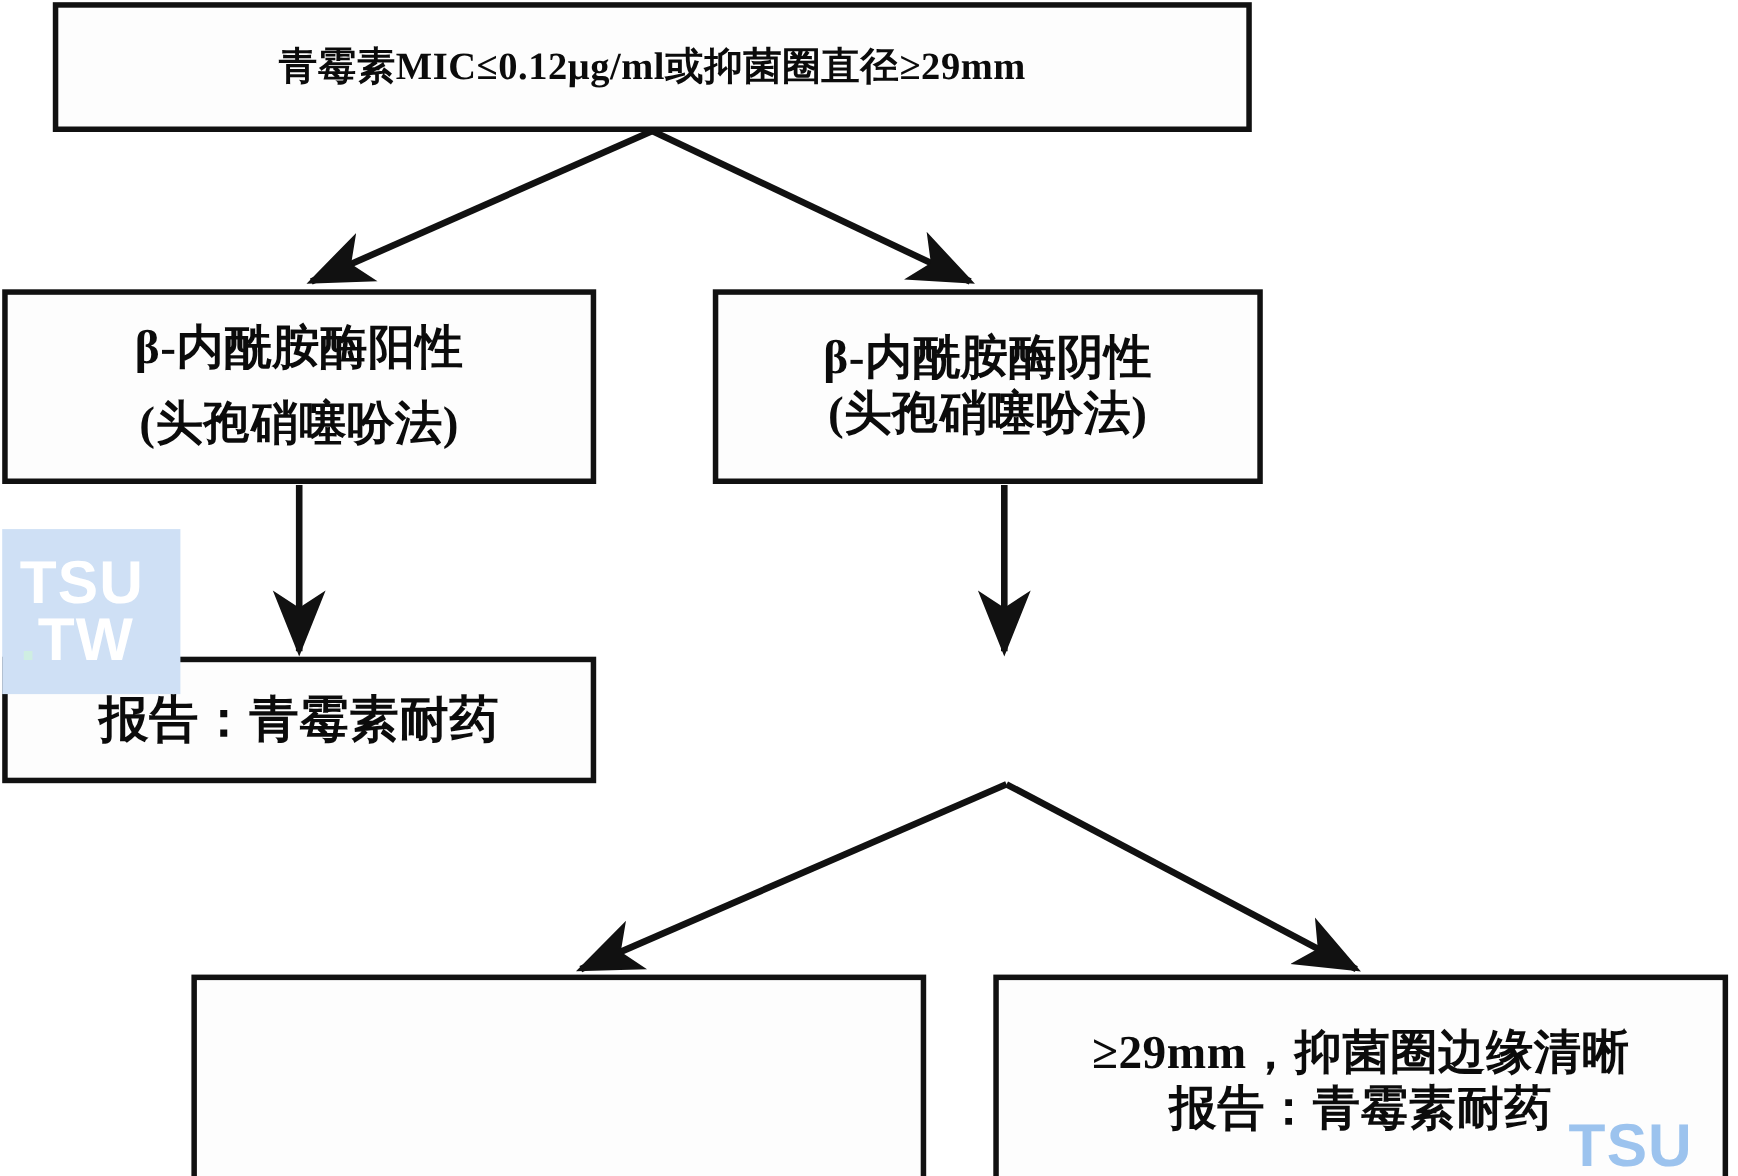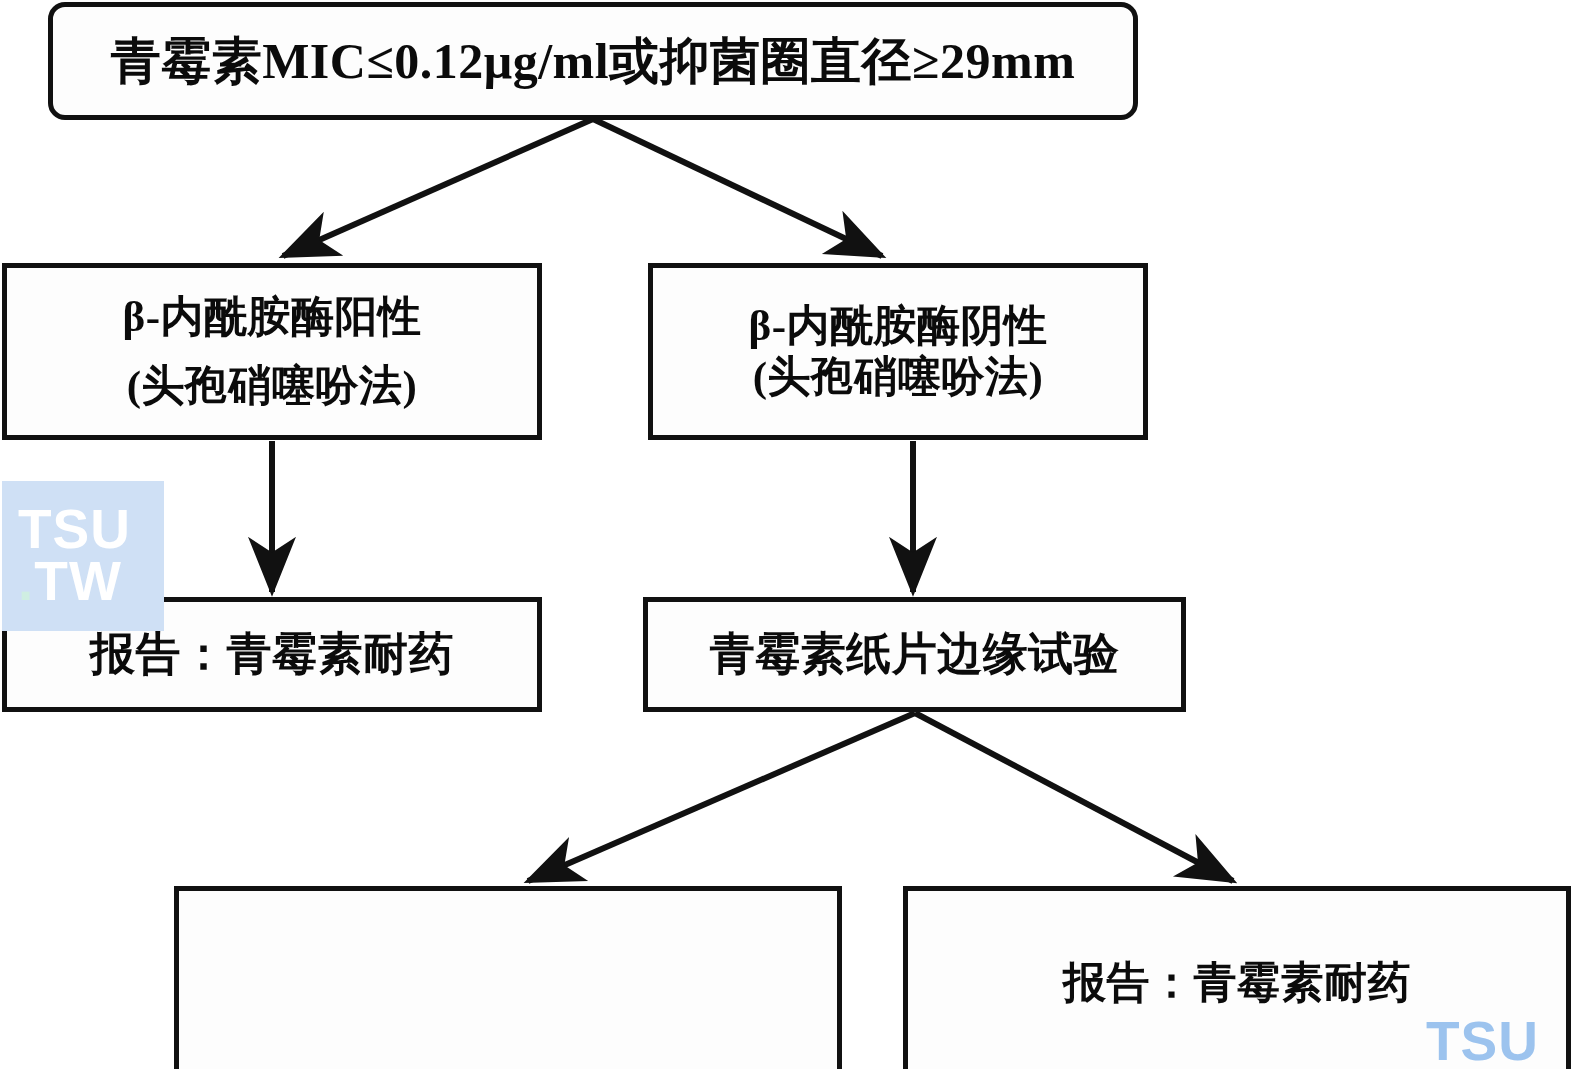--- a/index.html
+++ b/index.html
@@ -26,21 +26,21 @@
     justify-content: center;
     text-align: center;
     color: #0b0b0b;
     font-weight: 700;
     letter-spacing: 0.5px;
     line-height: 1.18;
   }
   .node .line { display: block; white-space: nowrap; }
 
   
-  #node-top      { left: 48px;  top: 2px;   width: 1090px; height: 118px; font-size: 50px; border-radius: 17px; }
+  #node-top      { left: 48px;  top: 2px;   width: 1090px; height: 118px; font-size: 35px; }
   #node-bl-pos   { left: 2px;   top: 263px; width: 540px;  height: 177px; font-size: 43px; gap: 18px; }
   #node-br-neg   { left: 648px; top: 263px; width: 500px;  height: 177px; font-size: 43px; }
   #node-report-r { left: 2px;   top: 597px; width: 540px;  height: 115px; font-size: 45px; }
   #node-disk     { left: 643px; top: 597px; width: 543px;  height: 115px; font-size: 45px; }
   #node-bot-left { left: 174px; top: 886px; width: 668px;  height: 195px; font-size: 43px; }
   #node-bot-right{ left: 903px; top: 886px; width: 668px;  height: 195px; font-size: 43px; }
 
   svg#edges {
     position: absolute;
     left: 0; top: 0;
@@ -130,28 +130,26 @@
 
   <div class="node" id="node-br-neg">
     <span class="line">β-内酰胺酶阴性</span>
     <span class="line">(头孢硝噻吩法)</span>
   </div>
 
   <div class="node" id="node-report-r">
     <span class="line">报告：青霉素耐药</span>
   </div>
 
-  <div class="node" id="node-disk">
-    <span class="line">青霉素纸片边缘试验</span>
-  </div>
 
   <div class="node" id="node-bot-left">
   </div>
 
   <div class="node" id="node-bot-right">
+    <span class="line">≥29mm，抑菌圈边缘清晰</span>
     <span class="line">报告：青霉素耐药</span>
   </div>
 
   <div class="wm" id="wm-left">
     <span>TSU</span>
     <span><span class="wmdot">.</span><span>TW</span></span>
   </div>
 
   <div class="wm" id="wm-right">
     <span>TSU</span>

